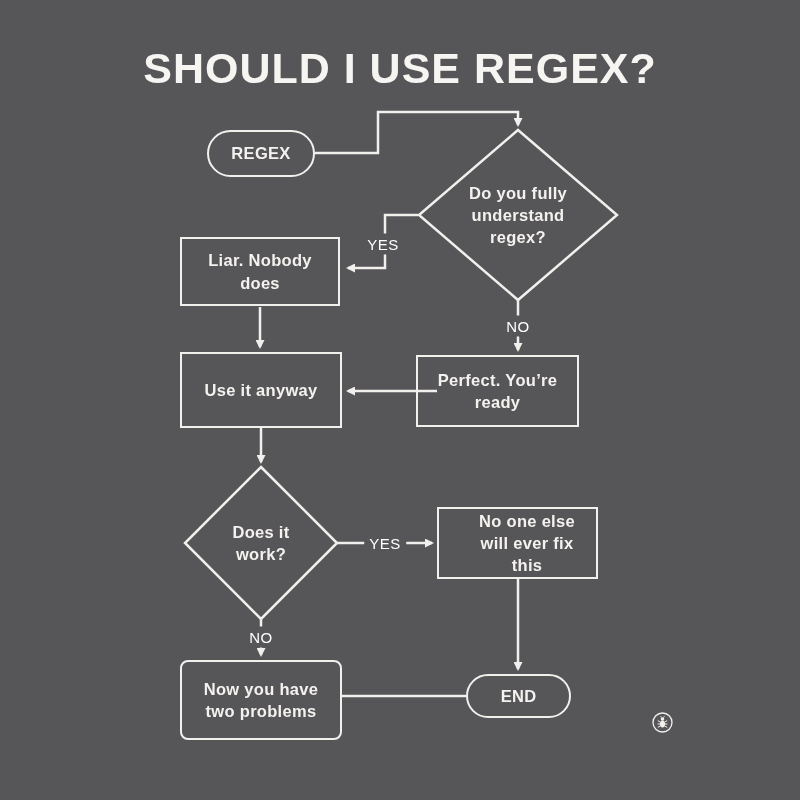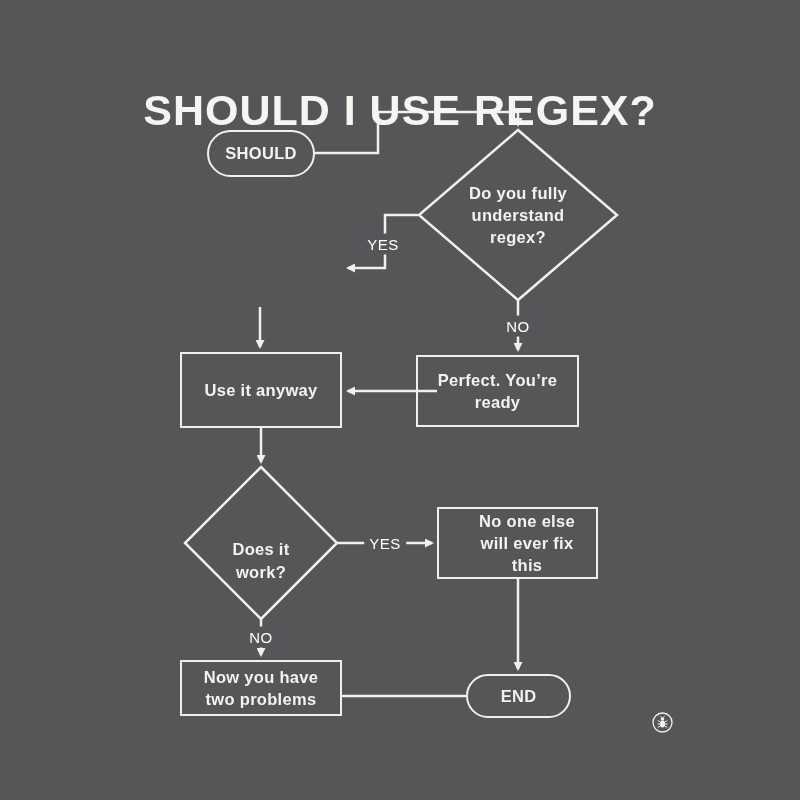--- a/index.html
+++ b/index.html
@@ -10,21 +10,20 @@
     position:relative;
     overflow:hidden;
   }
   .stage{position:absolute;inset:0;width:800px;height:800px;}
   svg.wires{position:absolute;left:0;top:0;width:800px;height:800px;}
   .title{
     position:absolute;left:0;top:44px;width:800px;
     text-align:center;
     font-size:43px;font-weight:bold;letter-spacing:1px;
     color:#f7f5f2;
-    margin-top:42px;
   }
   .node{
     position:absolute;
     display:flex;align-items:center;justify-content:center;
     text-align:center;
     color:#f4f2ef;
     font-weight:bold;
     font-size:16.5px;
     line-height:1.35;
     letter-spacing:.3px;
@@ -82,45 +81,48 @@
       <polyline points="342,696 466,696"></polyline>
 
       <polygon points="518,130 617,215 518,300 419,215"></polygon>
       <polygon points="261,467 337,543 261,619 185,543"></polygon>
     </g>
   </svg>
 
   <div class="title">SHOULD I USE REGEX?</div>
 
   <div class="node stadium" style="left:207px;top:130px;width:108px;height:47px;">
-    <span>SHOULD</span>
+    <span>REGEX</span>
   </div>
 
   <div class="node diamond-label" style="left:443px;top:170px;width:150px;height:90px;justify-content:flex-end;">
     <span class="inner" style="padding:0 14px;">Do you fully understand regex?</span>
   </div>
 
+  <div class="node box" style="left:180px;top:237px;width:160px;height:69px;">
+    <span class="inner" style="padding:0 20px;">Liar. Nobody does</span>
+  </div>
 
   <div class="node box" style="left:180px;top:352px;width:162px;height:76px;">
     <span class="inner">Use it anyway</span>
   </div>
 
   <div class="node box" style="left:416px;top:355px;width:163px;height:72px;">
     <span class="inner" style="padding:0 16px;">Perfect. You’re ready</span>
   </div>
 
-  <div class="node diamond-label" style="left:216px;top:503px;width:90px;height:80px;align-items:flex-end;">
+  <div class="node diamond-label" style="left:216px;top:503px;width:90px;height:80px;">
     <span class="inner" style="padding:0;">Does it work?</span>
   </div>
 
   <div class="node box" style="left:437px;top:507px;width:161px;height:72px;padding-left:19px;">
     <span class="inner" style="padding:0 10px;">No one else will ever fix this</span>
   </div>
 
-  <div class="node box" style="left:180px;top:660px;width:162px;height:56px;">
+  <div class="node box" style="left:180px;top:660px;width:162px;height:80px;border-radius:8px;">
     <span class="inner" style="padding:0 18px;">Now you have two problems</span>
   </div>
 
   <div class="node stadium" style="left:466px;top:674px;width:105px;height:44px;">
     <span>END</span>
   </div>
 
   <div class="edge-label" style="left:383px;top:244px;">YES</div>
   <div class="edge-label" style="left:518px;top:326px;">NO</div>
   <div class="edge-label" style="left:385px;top:543px;">YES</div>

